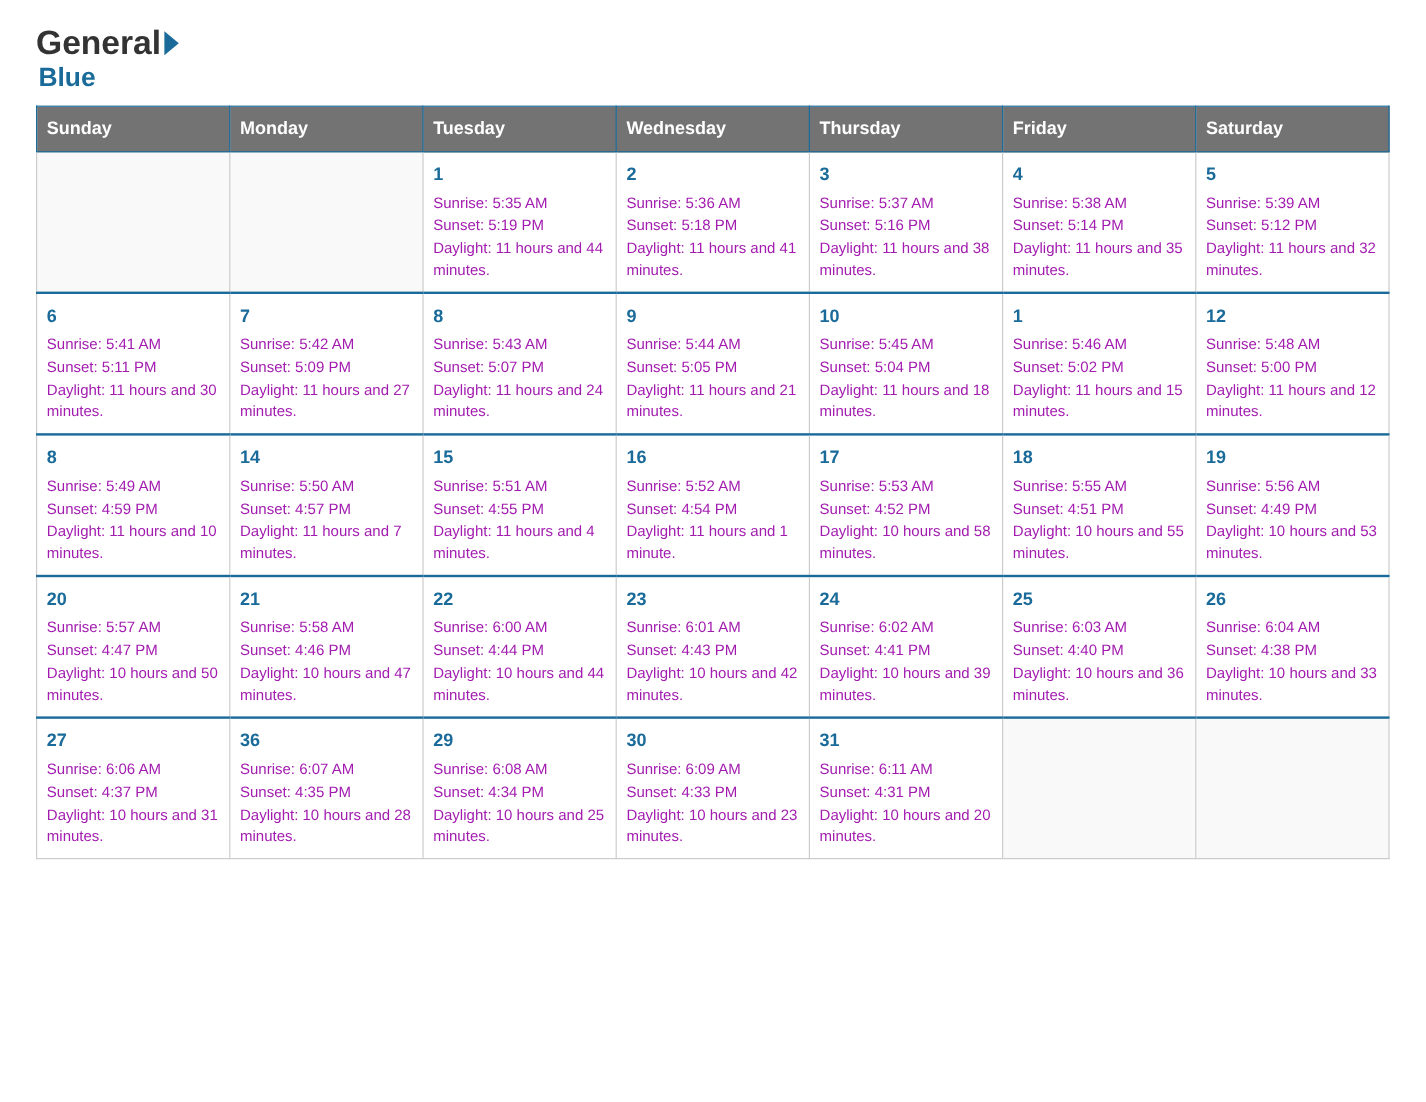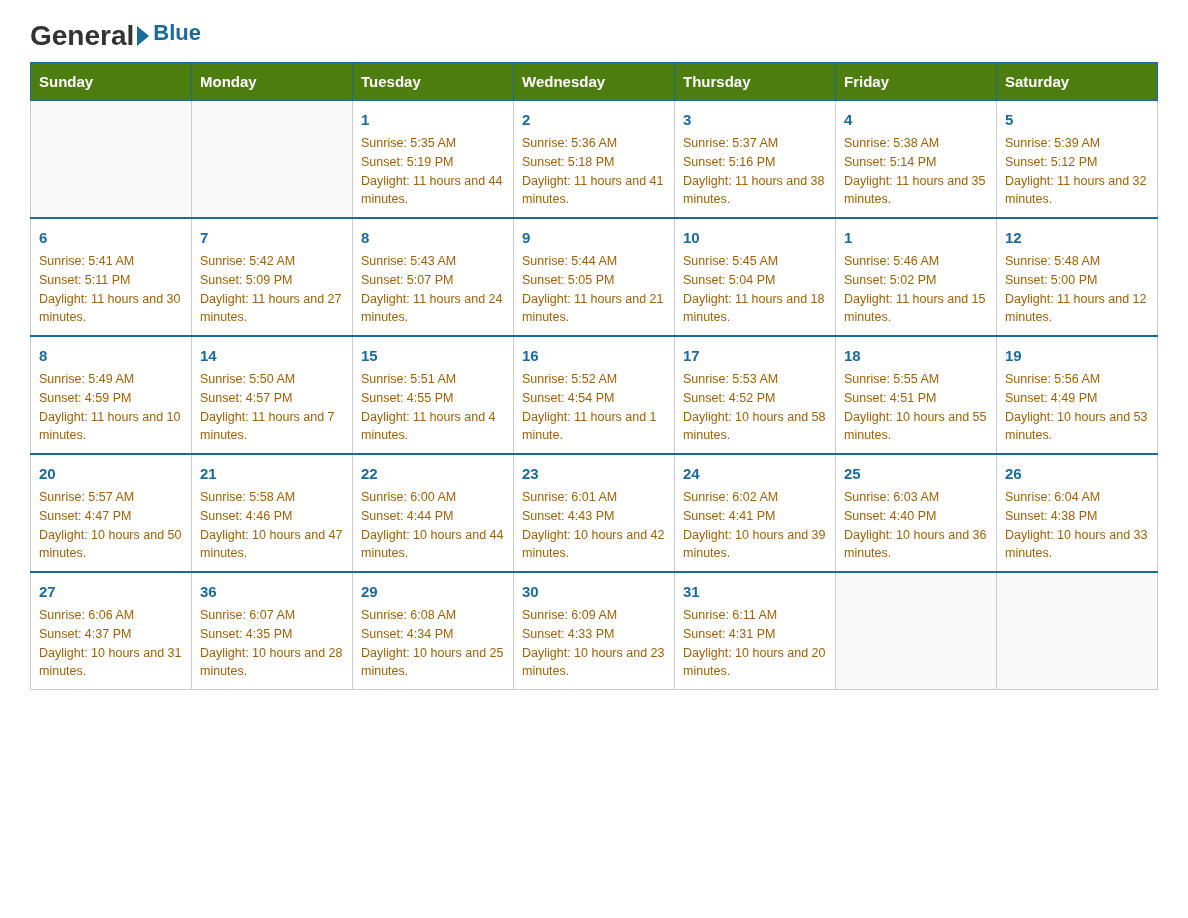--- a/index.html
+++ b/index.html
@@ -11,21 +11,21 @@
       min-height: 918px;
     }
     .header {
       display: flex;
       justify-content: space-between;
       align-items: flex-start;
       margin-bottom: 10px;
     }
     .logo {
       display: flex;
-      flex-direction: row;
+      flex-direction: column;
       align-items: flex-start;
       text-align: center;
     }
     .logo-text {
       display: flex;
       align-items: center;
       font-size: 28px;
       font-weight: bold;
       color: #333;
     }
@@ -61,21 +61,21 @@
       font-size: 22px;
       color: #444;
       margin-top: 4px;
     }
     .calendar {
       width: 100%;
       border-collapse: collapse;
       margin-top: 10px;
     }
     .calendar thead th {
-      background-color: #4d7c0f;
+      background-color: #737373;
       color: #ffffff;
       padding: 10px 8px;
       font-size: 15px;
       font-weight: bold;
       text-align: left;
       border: 1px solid #1a6b9a;
     }
     .calendar tbody td {
       vertical-align: top;
       padding: 8px;
@@ -88,21 +88,21 @@
     }
     .day-number {
       font-size: 15px;
       font-weight: bold;
       color: #1a6b9a;
       display: block;
       margin-bottom: 4px;
     }
     .day-info {
       font-size: 12.5px;
-      color: #a16207;
+      color: #a21caf;
       line-height: 1.5;
     }
     .empty-cell {
       background: #f9f9f9;
     }
     .row-divider {
       border-top: 2px solid #1a6b9a !important;
     }
   </style>
 </head>

